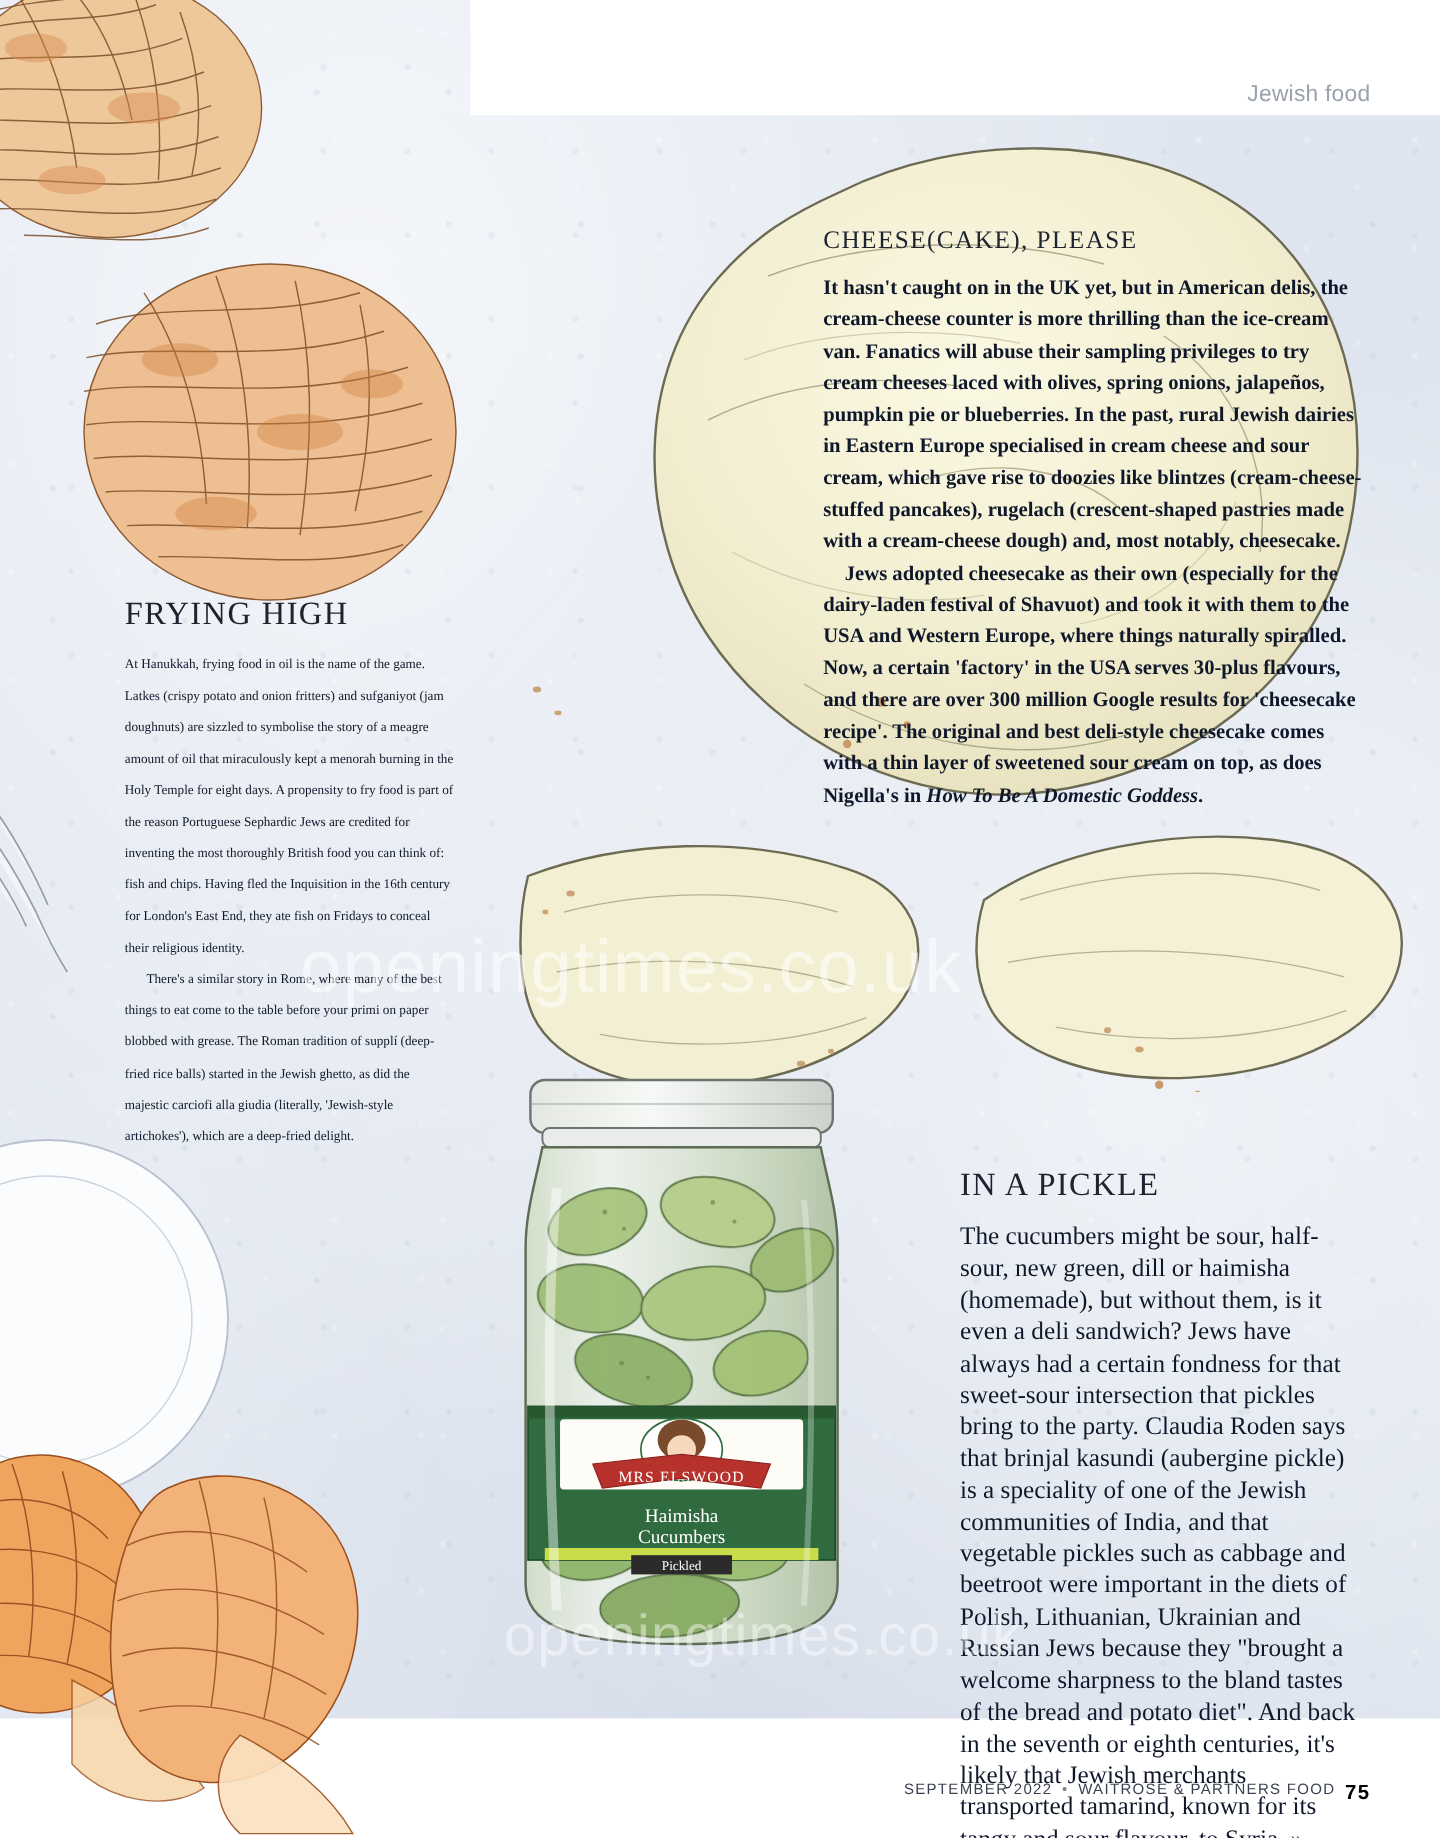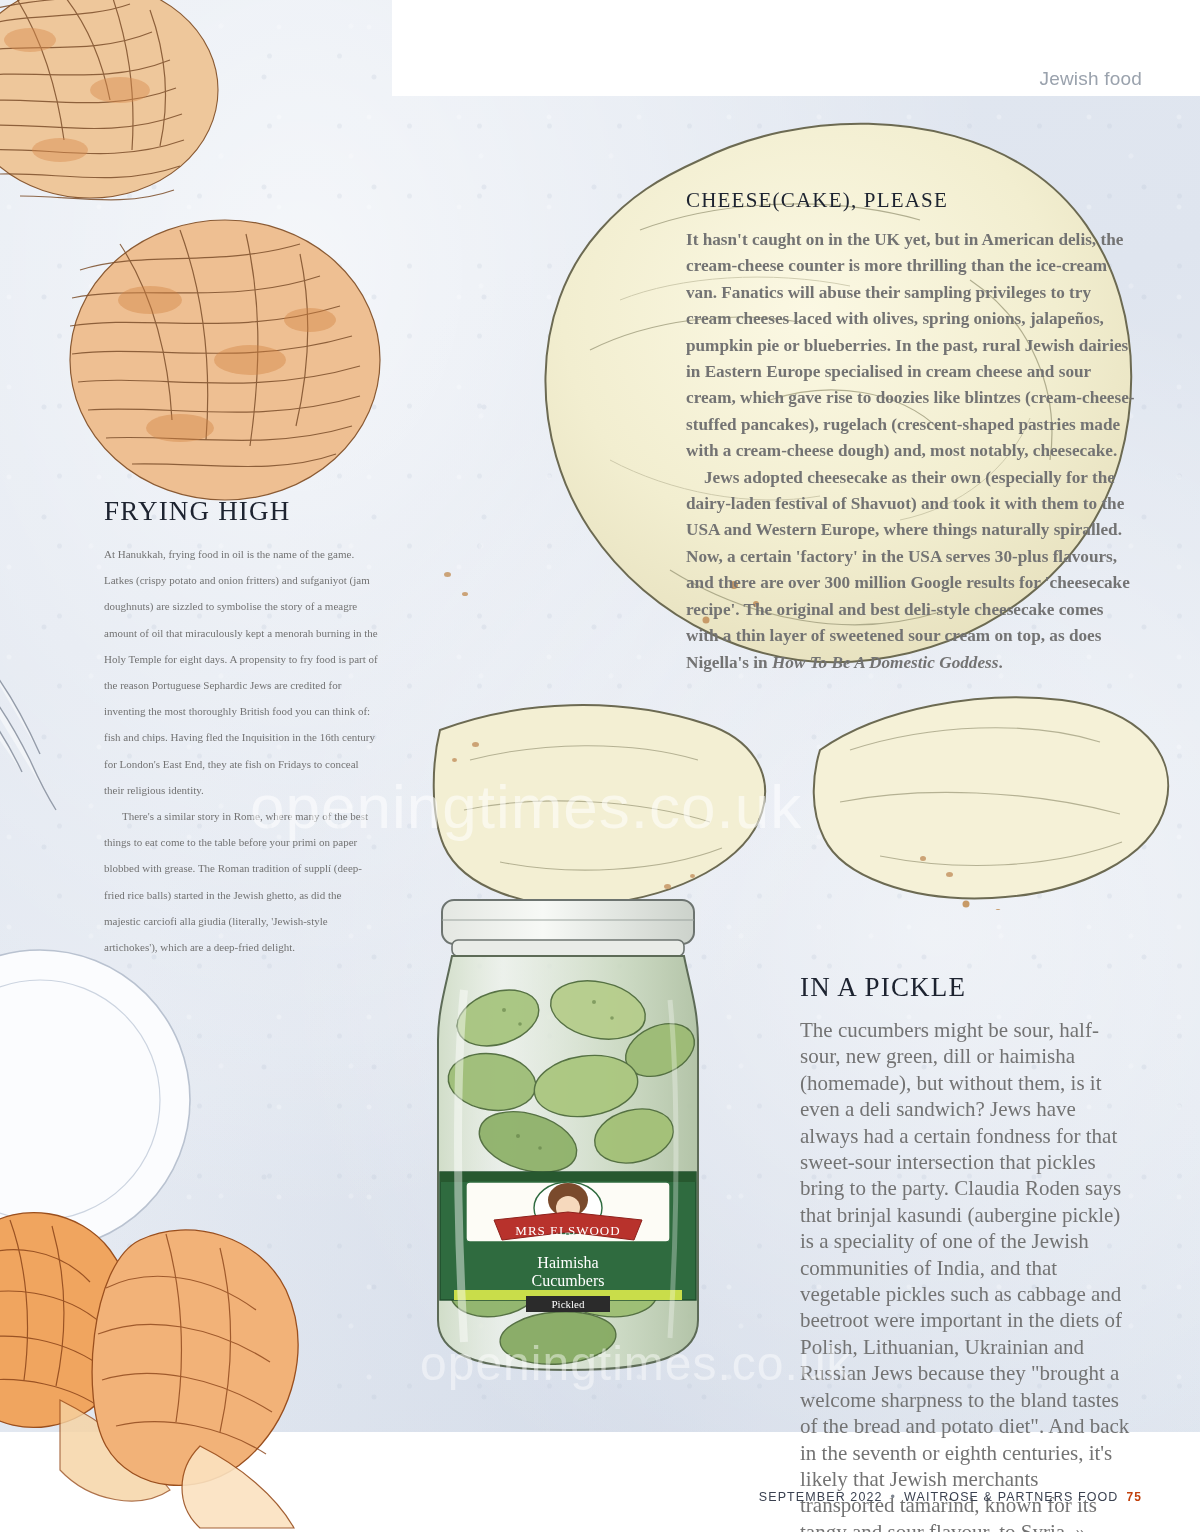--- a/index.html
+++ b/index.html
@@ -81,21 +81,21 @@
   }
   h2.sec-title {
     margin: 0 0 14px 0;
     font-family: "Liberation Serif", serif;
     font-weight: 400;
     letter-spacing: 1.2px;
     color: #1d2330;
   }
   .body-text {
     font-family: "Liberation Serif", serif;
-    color: #737373;
+    color: #0f172a;
   }
   .body-text p {
     margin: 0;
   }
   .body-text p + p {
     text-indent: 18px;
   }
   .ital { font-style: italic; }
 
   
@@ -142,21 +142,21 @@
     bottom: 28px;
     font-family: "Liberation Sans", sans-serif;
     font-size: 12.5px;
     letter-spacing: 1.1px;
     color: #3a4150;
     display: flex;
     align-items: flex-start;
     gap: 8px;
   }
   .footer .dot { color: #7d848f; }
-  .footer .pageno { font-weight: 700; font-size: 12px; color: #c2410c; }
+  .footer .pageno { font-weight: 700; font-size: 17px; color: #000000; }
 
   
   .watermark {
     position: absolute;
     left: 250px;
     top: 735px;
     font-family: Liberation Sans, sans-serif;
     font-size: 62px;
     color: rgba(255,255,255,0.55);
     letter-spacing: 1px;

